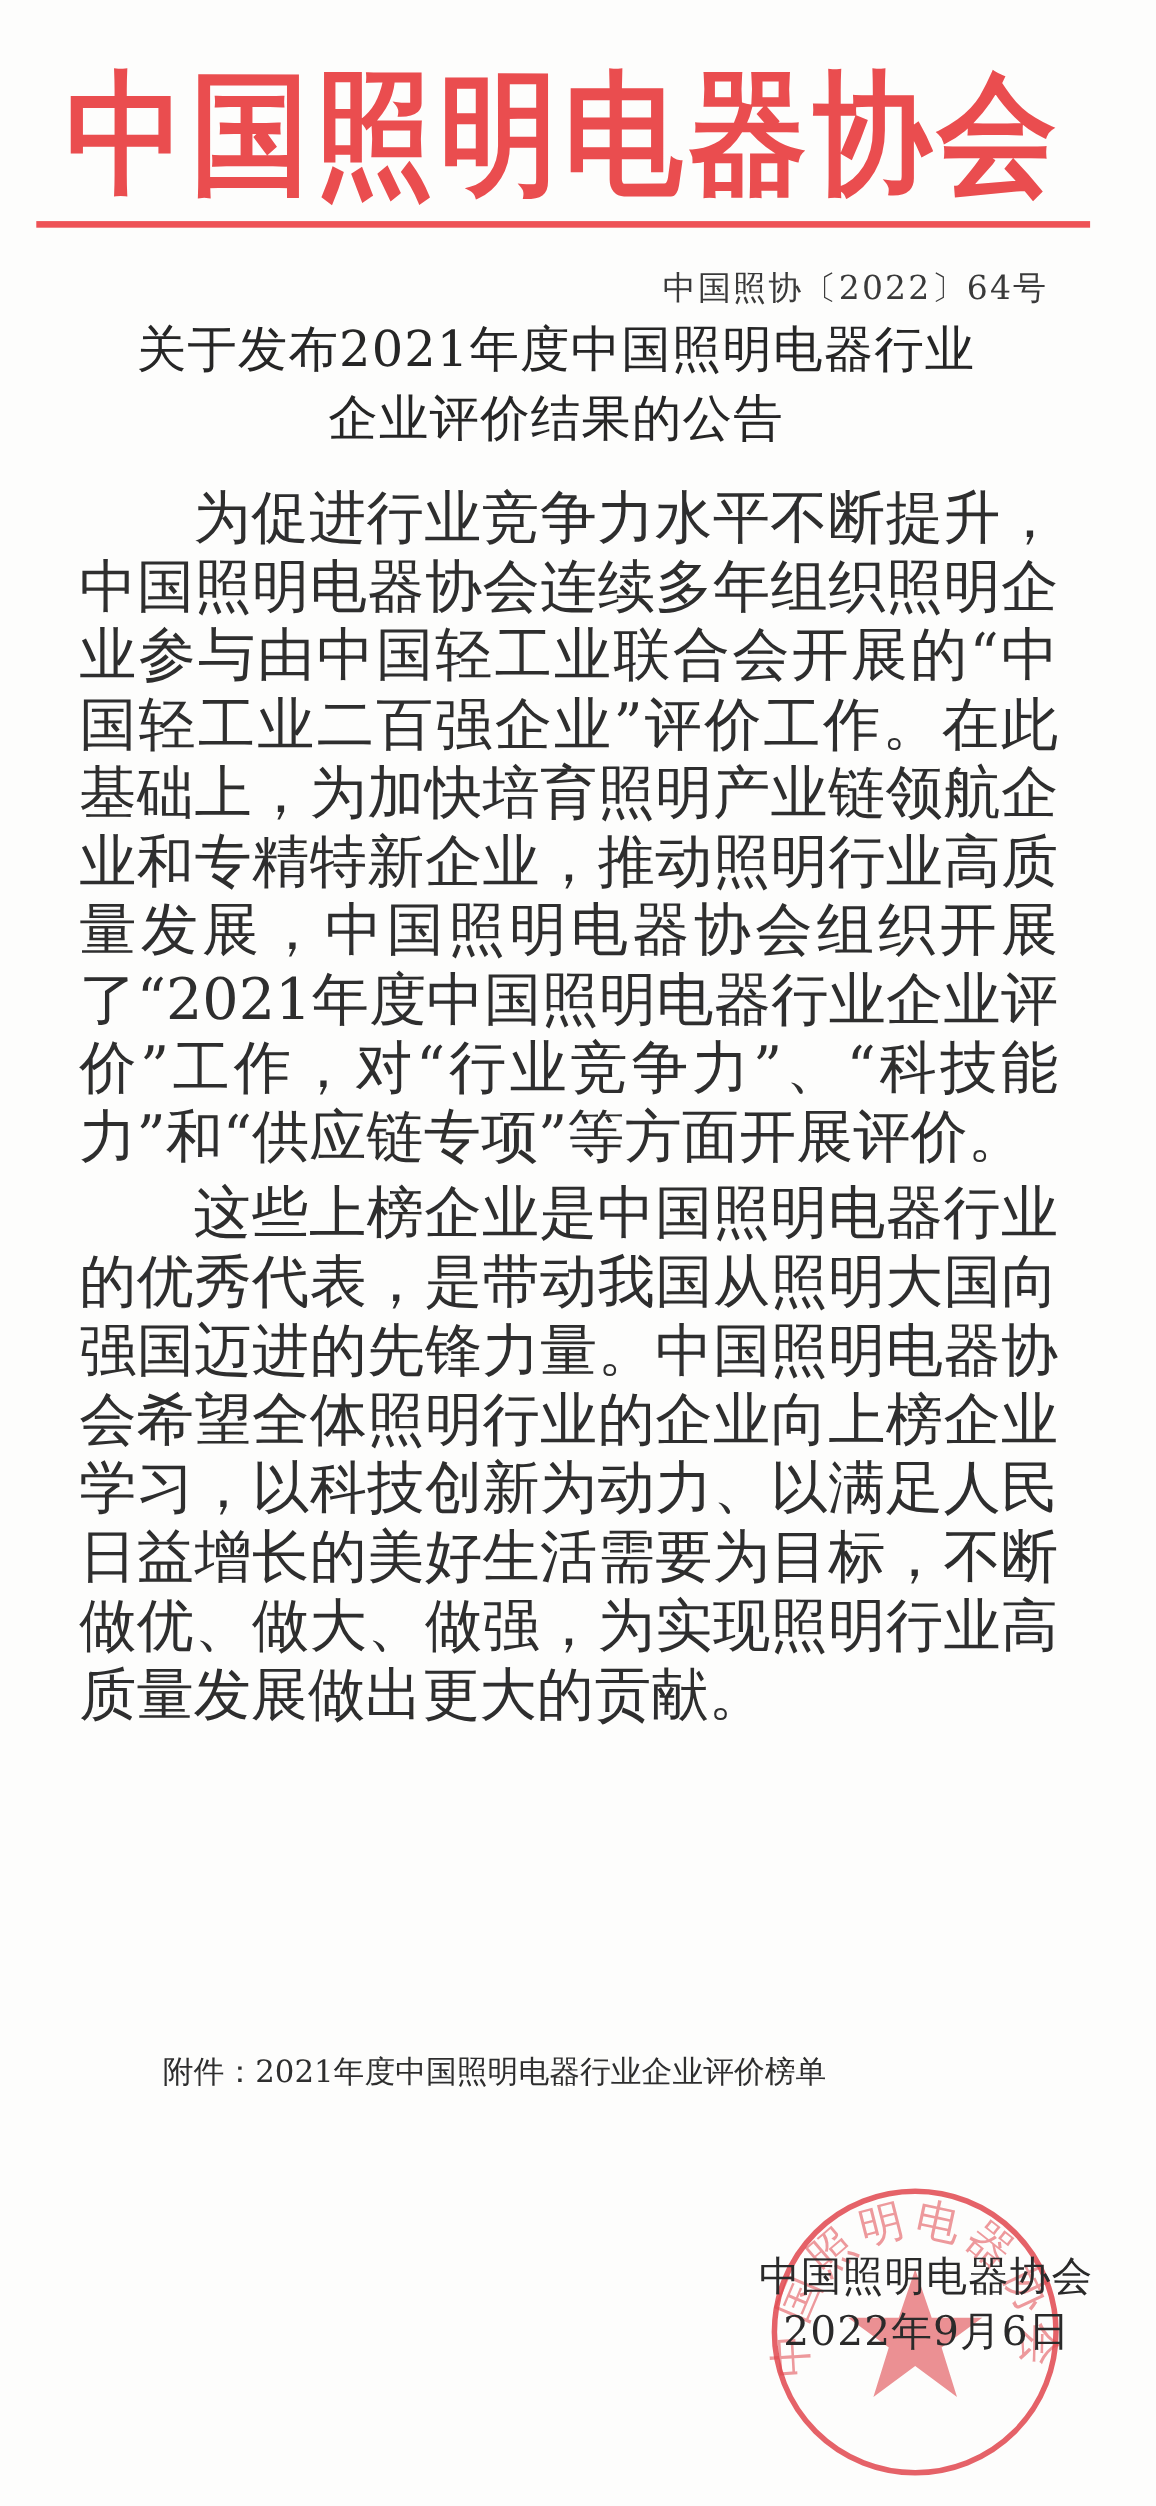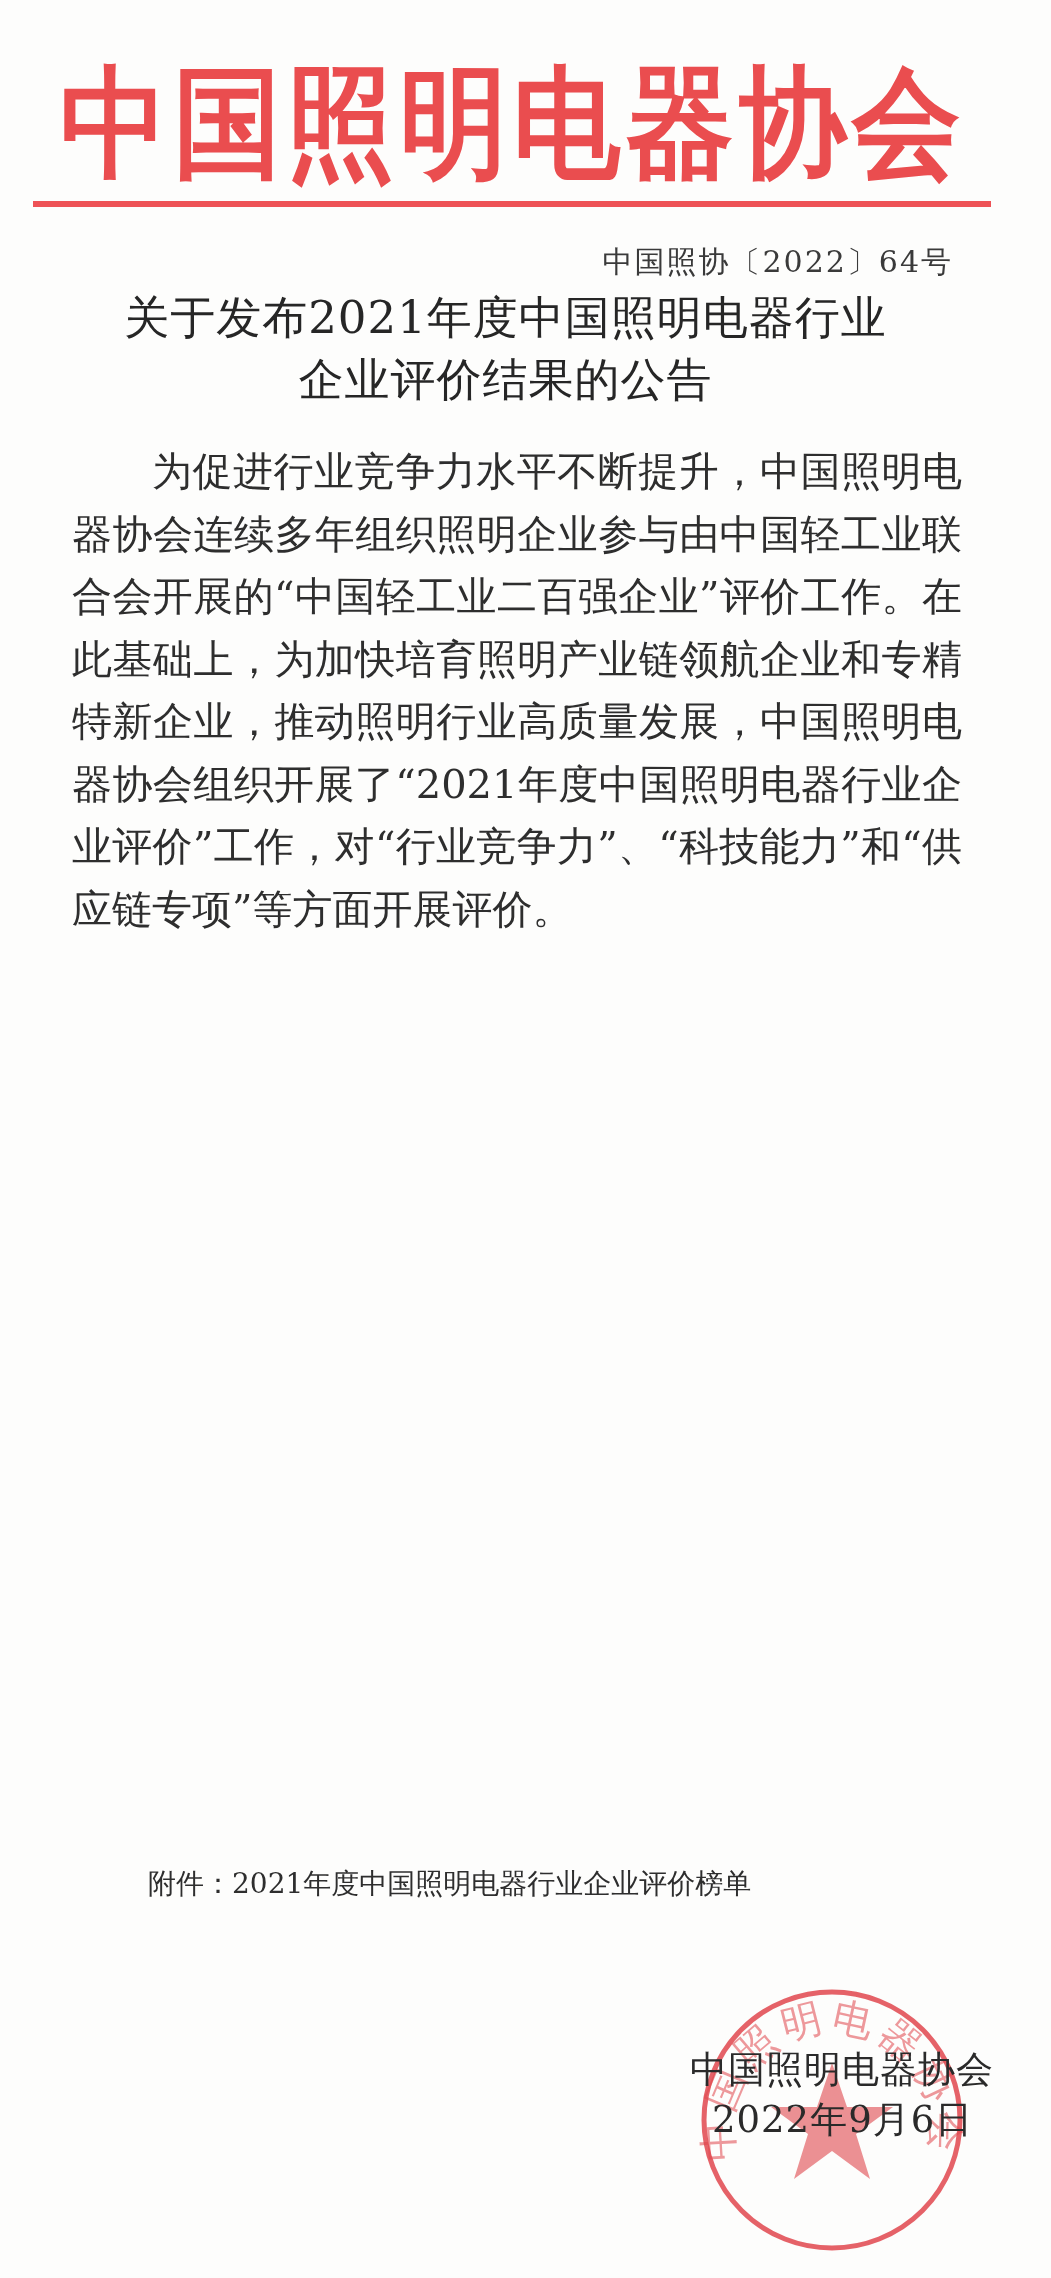--- a/index.html
+++ b/index.html
@@ -56,21 +56,21 @@
       letter-spacing: 1px;
       white-space: nowrap;
     }
     .title.line1 { top: 288px; left: -20px; }
     .title.line2 { top: 350px; left: -20px; }
     .body-text {
       position: absolute;
       left: 72px;
       top: 440px;
       width: 890px;
-      font-size: 40px;
+      font-size: 52px;
       line-height: 62.5px;
       color: #2e2e2e;
       text-align: justify;
       text-justify: inter-character;
     }
     .body-text p {
       margin: 0 0 7px 0;
       text-indent: 2em;
     }
     .attachment {
@@ -117,20 +117,21 @@
 
 <div class="red-rule"></div>
 
 <div class="doc-number">中国照协〔2022〕64号</div>
 
 <div class="title line1">关于发布2021年度中国照明电器行业</div>
 <div class="title line2">企业评价结果的公告</div>
 
 <div class="body-text">
   <p>为促进行业竞争力水平不断提升，中国照明电器协会连续多年组织照明企业参与由中国轻工业联合会开展的“中国轻工业二百强企业”评价工作。在此基础上，为加快培育照明产业链领航企业和专精特新企业，推动照明行业高质量发展，中国照明电器协会组织开展了“2021年度中国照明电器行业企业评价”工作，对“行业竞争力”、“科技能力”和“供应链专项”等方面开展评价。</p>
+  <p>这些上榜企业是中国照明电器行业的优秀代表，是带动我国从照明大国向强国迈进的先锋力量。中国照明电器协会希望全体照明行业的企业向上榜企业学习，以科技创新为动力、以满足人民日益增长的美好生活需要为目标，不断做优、做大、做强，为实现照明行业高质量发展做出更大的贡献。</p>
 </div>
 
 <div class="attachment">附件：2021年度中国照明电器行业企业评价榜单</div>
 
 <svg class="seal" viewBox="0 0 270 270">
   <circle cx="135" cy="135" r="128" fill="none" stroke="#e0474d" stroke-width="5" opacity="0.85"></circle>
   <defs>
     <path id="sealArc" d="M 45 190 A 100 100 0 1 1 225 190" fill="none"></path>
   </defs>
   <text font-family="DejaVu Serif, serif" font-size="40" fill="#e0474d" opacity="0.55" letter-spacing="6">

